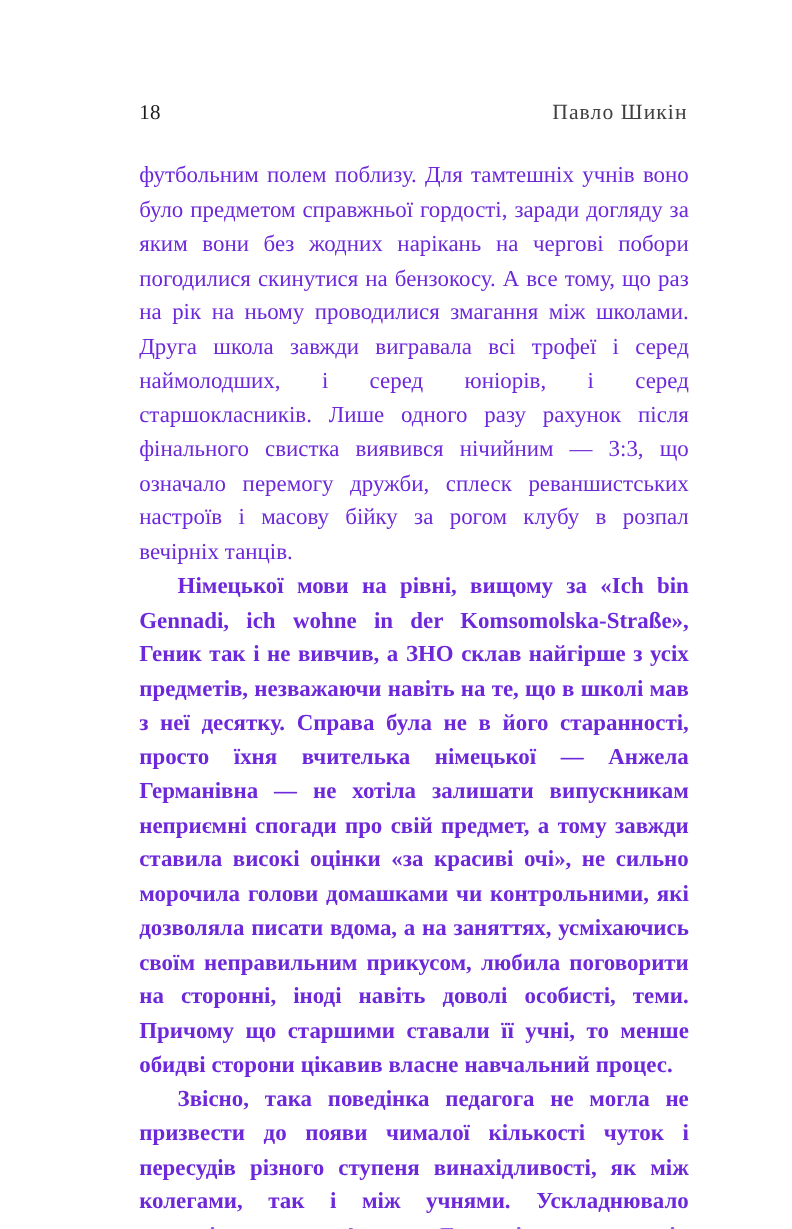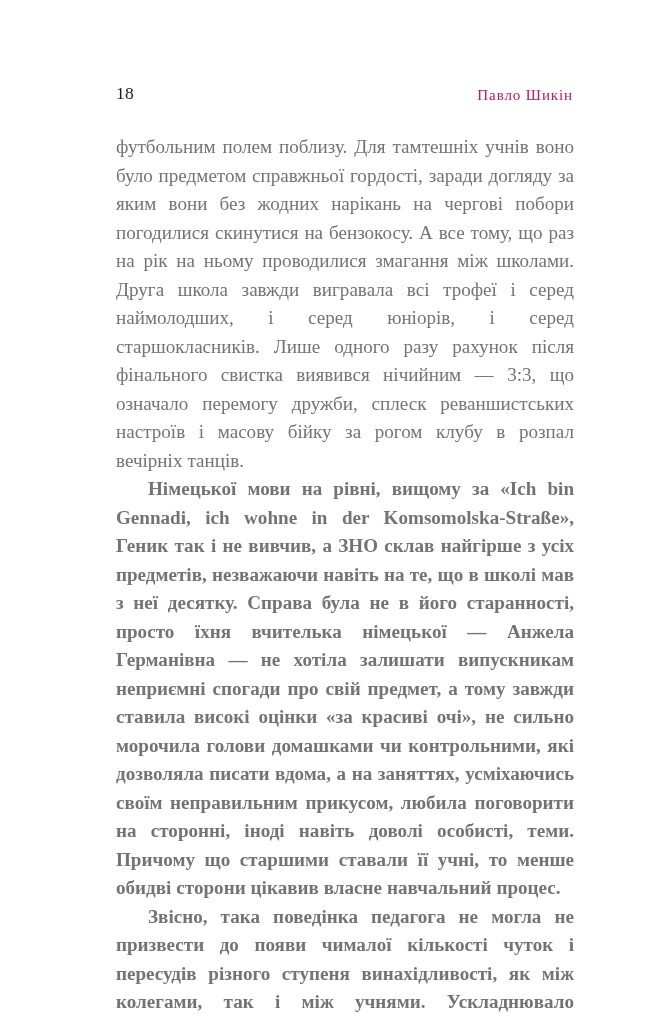--- a/index.html
+++ b/index.html
@@ -36,42 +36,42 @@
     justify-content: space-between;
   }
   .folio {
     font-family: "Liberation Serif", "DejaVu Serif", serif;
     font-size: 17.5px;
     color: #1b1b1b;
     letter-spacing: 0.2px;
   }
   .head-title {
     font-family: "Liberation Serif", "DejaVu Serif", serif;
-    font-size: 15px;
-    color: #be185d;
+    font-size: 18px;
+    color: #404040;
     letter-spacing: 0.9px;
   }
 
   
   .textblock {
     position: absolute;
     left: 116px;
     top: 133px;
     width: 458px;
   }
 
   .para {
     margin: 0;
     font-size: 19.1px;
     line-height: 28.5px;
     text-align: justify;
     text-justify: inter-word;
     hyphens: manual;
     word-spacing: 0.01em;
-    color: #737373;
+    color: #6d28d9;
   }
   .para + .para {
     text-indent: 0;
   }
   .para.indent {
     text-indent: 32px;
     font-weight: bold;
   }
 </style>
 </head>

